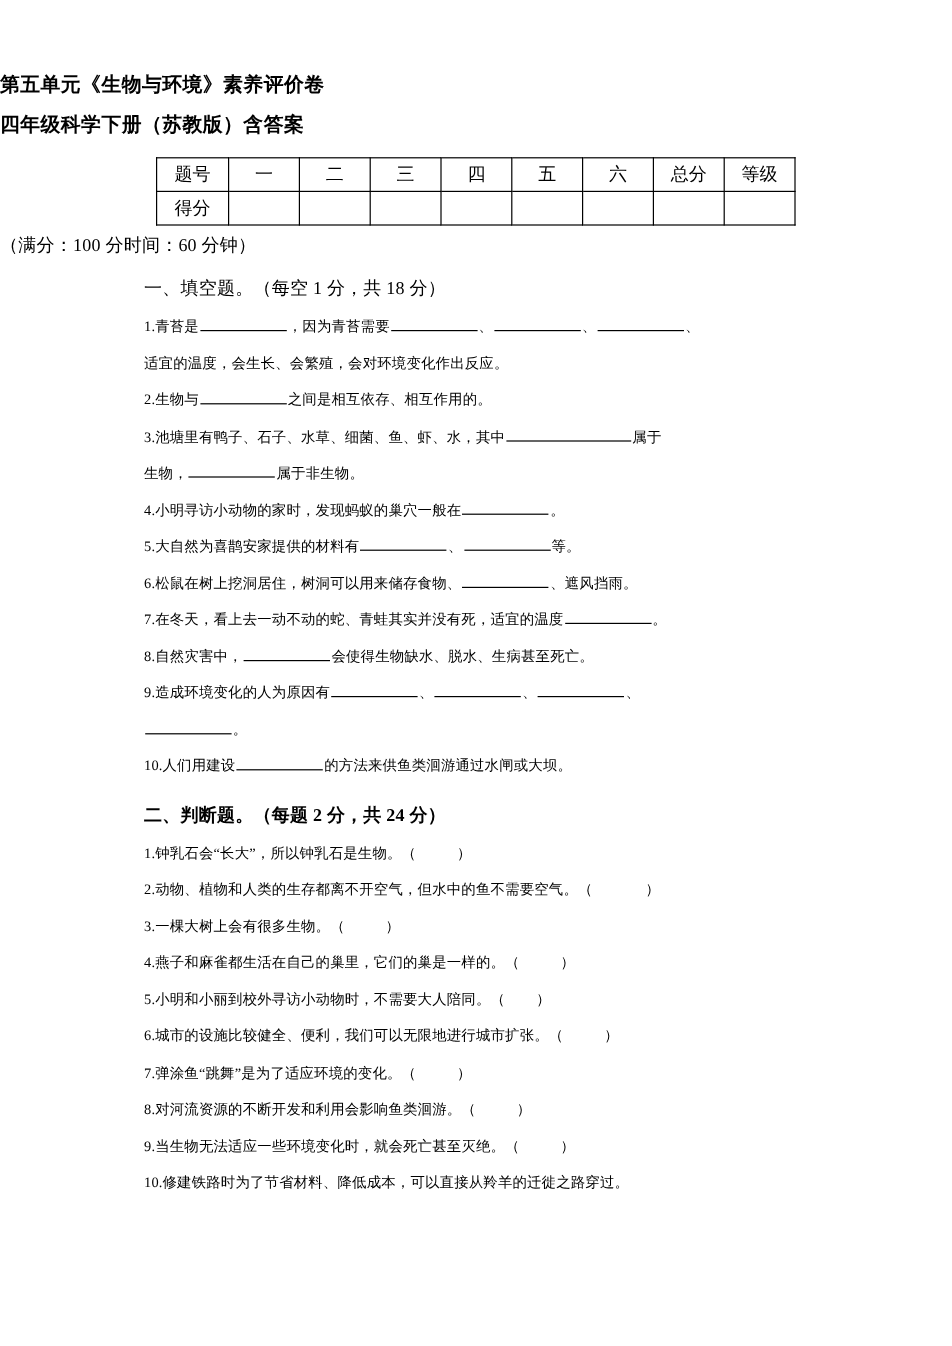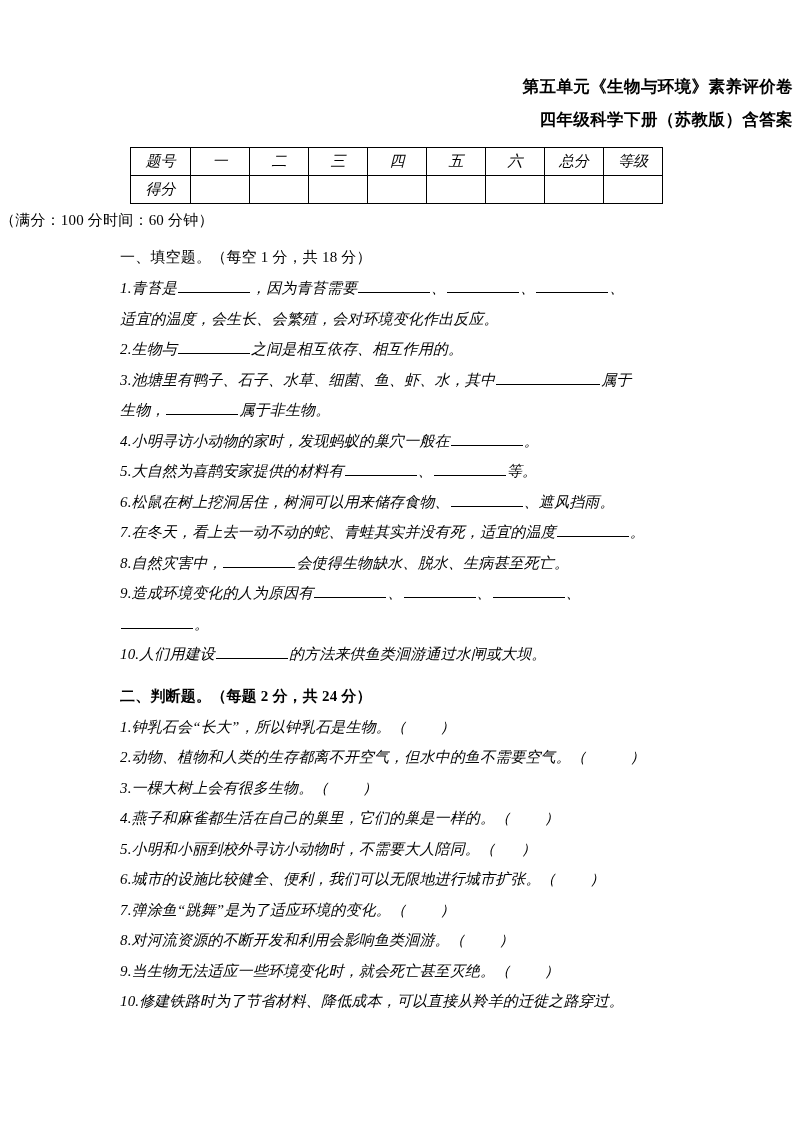--- a/index.html
+++ b/index.html
@@ -17,43 +17,42 @@
   }
   .page {
     position: absolute;
     left: 0; top: 0;
     width: 793px;
     height: 1122px;
   }
 
   
   .title-block {
-    padding-top: 72px;
-    text-align: right;
+    padding-top: 56px;
+    text-align: left;
   }
   .doc-title {
     font-size: 16.5px;
     font-weight: bold;
     letter-spacing: 0.4px;
     line-height: 30px;
   }
   .doc-subtitle {
     font-size: 16.5px;
     font-weight: bold;
     letter-spacing: 0.4px;
     line-height: 30px;
     margin-top: 3px;
   }
 
   
   .score-table-wrap {
     margin-top: 12px;
     display: flex;
     justify-content: center;
-    font-style: italic;
   }
   table.score-table {
     border-collapse: collapse;
     width: 508px;
     table-layout: fixed;
   }
   table.score-table td {
     border: 1px solid #000000;
     height: 25px;
     text-align: center;
@@ -85,26 +84,25 @@
     font-size: 15px;
     line-height: 30px;
     margin-top: 2px;
     margin-bottom: 1px;
     letter-spacing: 0.2px;
   }
   .section-head.bold {
     font-weight: bold;
   }
   .q {
-    font-size: 15px;
+    font-size: 12px;
     line-height: 30.5px;
     letter-spacing: 0.15px;
     text-align: justify;
     text-justify: inter-character;
-    font-style: italic;
   }
   .blank {
     display: inline-block;
     border-bottom: 1px solid #000000;
     vertical-align: baseline;
     height: 14px;
     margin: 0 1px;
   }
   .b-md { width: 72px; }
   .b-lg { width: 104px; }

